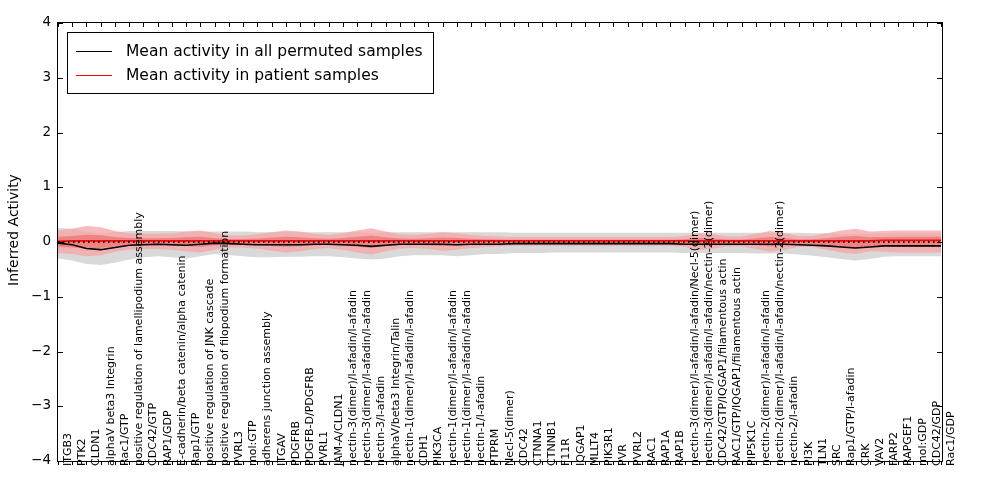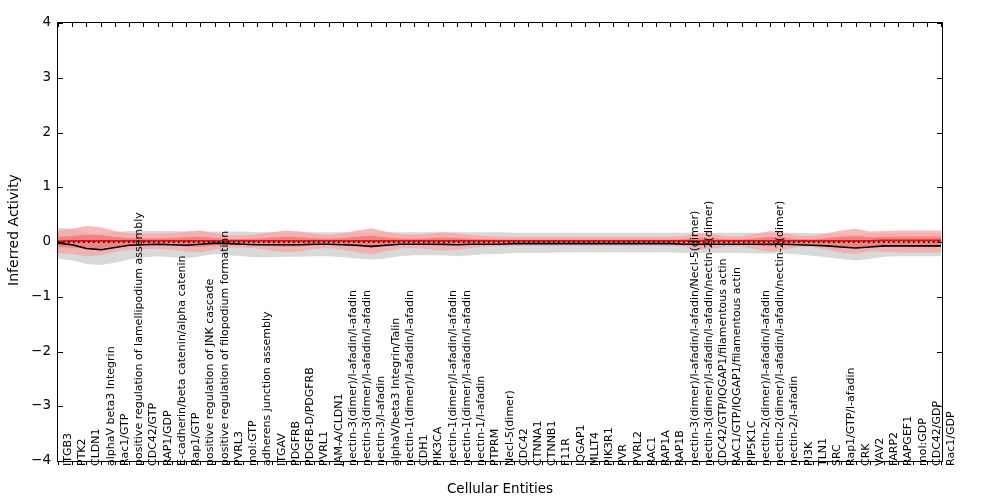--- a/index.html
+++ b/index.html
@@ -157,21 +157,20 @@
 </head>
 <body>
 
 <div id="figure">
 
 
   <div id="ylabel">
     <span>Inferred Activity</span>
   </div>
 
-  <div id="xlabel">Cellular Entities</div>
 
   <div id="axes">
 
     <div id="plotclip">
       <svg id="plot-svg" width="884" height="438" viewBox="0 0 884 438" preserveAspectRatio="none">
         <polygon id="band-permuted" points="0.00,204.77 14.24,205.86 28.48,209.15 42.73,210.24 56.97,209.15 71.21,208.05 85.45,208.05 99.69,208.05 113.94,208.05 128.18,208.60 142.42,208.60 156.66,208.60 170.90,208.60 185.15,208.60 199.39,209.15 213.63,209.15 227.87,209.15 242.11,209.15 256.35,209.15 270.60,209.15 284.84,209.15 299.08,209.15 313.32,209.69 327.56,209.15 341.81,209.15 356.05,209.15 370.29,209.15 384.53,209.15 398.77,209.15 413.02,209.15 427.26,209.15 441.50,209.15 455.74,209.69 469.98,209.69 484.23,209.69 498.47,209.69 512.71,209.69 526.95,209.69 541.19,209.69 555.44,209.69 569.68,209.69 583.92,209.69 598.16,209.69 612.40,209.69 626.65,209.69 640.89,209.69 655.13,209.69 669.37,209.69 683.61,209.69 697.85,209.69 712.10,209.69 726.34,209.69 740.58,209.69 754.82,210.24 769.06,210.24 783.31,210.79 797.55,211.34 811.79,210.79 826.03,210.24 840.27,210.24 854.52,210.24 868.76,210.24 883.00,210.24 883.00,233.23 868.76,233.23 854.52,233.23 840.27,233.23 826.03,233.78 811.79,235.97 797.55,237.61 783.31,235.97 769.06,234.33 754.82,232.69 740.58,231.59 726.34,230.50 712.10,230.50 697.85,230.50 683.61,229.95 669.37,229.95 655.13,229.95 640.89,229.95 626.65,229.95 612.40,229.40 598.16,229.40 583.92,229.40 569.68,229.40 555.44,229.40 541.19,229.40 526.95,229.40 512.71,229.40 498.47,229.40 484.23,229.95 469.98,229.95 455.74,229.95 441.50,231.05 427.26,231.05 413.02,232.14 398.77,233.23 384.53,232.14 370.29,232.14 356.05,232.14 341.81,233.23 327.56,235.42 313.32,236.52 299.08,235.42 284.84,234.33 270.60,233.23 256.35,233.23 242.11,233.78 227.87,233.78 213.63,234.33 199.39,234.33 185.15,233.23 170.90,232.14 156.66,231.05 142.42,233.23 128.18,235.42 113.94,234.33 99.69,233.23 85.45,234.33 71.21,236.52 56.97,239.81 42.73,242.00 28.48,240.90 14.24,237.61 0.00,235.42" fill="#d9d9d9" stroke="none"></polygon>
         <polygon id="band-patient-outer" points="0.00,207.50 14.24,205.86 28.48,203.12 42.73,204.22 56.97,208.05 71.21,210.24 85.45,210.79 99.69,210.79 113.94,210.24 128.18,208.60 142.42,207.50 156.66,210.24 170.90,212.43 185.15,212.43 199.39,211.34 213.63,209.15 227.87,207.50 242.11,208.60 256.35,210.79 270.60,211.88 284.84,210.24 299.08,207.50 313.32,205.31 327.56,208.60 341.81,211.34 356.05,211.88 370.29,210.79 384.53,209.15 398.77,210.24 413.02,211.88 427.26,212.98 441.50,213.53 455.74,214.07 469.98,214.07 484.23,214.07 498.47,214.07 512.71,214.07 526.95,214.07 541.19,214.07 555.44,214.07 569.68,214.07 583.92,214.07 598.16,214.07 612.40,214.07 626.65,212.98 640.89,210.24 655.13,211.34 669.37,213.53 683.61,213.53 697.85,210.79 712.10,208.05 726.34,210.24 740.58,212.98 754.82,212.98 769.06,210.24 783.31,207.50 797.55,205.86 811.79,208.60 826.03,208.05 840.27,207.50 854.52,207.50 868.76,207.50 883.00,207.50 883.00,229.40 868.76,229.40 854.52,229.40 840.27,229.40 826.03,228.86 811.79,228.31 797.55,231.05 783.31,229.40 769.06,226.67 754.82,223.93 740.58,223.93 726.34,226.67 712.10,228.86 697.85,226.12 683.61,223.38 669.37,223.38 655.13,225.57 640.89,226.67 626.65,223.93 612.40,222.83 598.16,222.83 583.92,222.83 569.68,222.83 555.44,222.83 541.19,222.83 526.95,222.83 512.71,222.83 498.47,222.83 484.23,222.83 469.98,222.83 455.74,222.83 441.50,223.38 427.26,223.93 413.02,225.02 398.77,226.67 384.53,227.76 370.29,226.12 356.05,225.02 341.81,225.57 327.56,228.31 313.32,231.59 299.08,229.40 284.84,226.67 270.60,225.02 256.35,226.12 242.11,228.31 227.87,229.40 213.63,227.76 199.39,225.57 185.15,224.47 170.90,224.47 156.66,226.67 142.42,229.40 128.18,228.31 113.94,226.67 99.69,226.12 85.45,226.12 71.21,226.67 56.97,228.86 42.73,232.14 28.48,233.23 14.24,231.05 0.00,229.95" fill="#f5a3a3" fill-opacity="0.75" stroke="none"></polygon>
         <polygon id="band-patient-inner" points="0.00,213.83 14.24,213.09 28.48,211.86 42.73,212.35 56.97,214.07 71.21,215.06 85.45,215.30 99.69,215.30 113.94,215.06 128.18,214.32 142.42,213.83 156.66,215.06 170.90,216.04 185.15,216.04 199.39,215.55 213.63,214.57 227.87,213.83 242.11,214.32 256.35,215.30 270.60,215.80 284.84,215.06 299.08,213.83 313.32,212.84 327.56,214.32 341.81,215.55 356.05,215.80 370.29,215.30 384.53,214.57 398.77,215.06 413.02,215.80 427.26,216.29 441.50,216.54 455.74,216.78 469.98,216.78 484.23,216.78 498.47,216.78 512.71,216.78 526.95,216.78 541.19,216.78 555.44,216.78 569.68,216.78 583.92,216.78 598.16,216.78 612.40,216.78 626.65,216.29 640.89,215.06 655.13,215.55 669.37,216.54 683.61,216.54 697.85,215.30 712.10,214.07 726.34,215.06 740.58,216.29 754.82,216.29 769.06,215.06 783.31,213.83 797.55,213.09 811.79,214.32 826.03,214.07 840.27,213.83 854.52,213.83 868.76,213.83 883.00,213.83 883.00,223.68 868.76,223.68 854.52,223.68 840.27,223.68 826.03,223.43 811.79,223.19 797.55,224.42 783.31,223.68 769.06,222.45 754.82,221.22 740.58,221.22 726.34,222.45 712.10,223.43 697.85,222.20 683.61,220.97 669.37,220.97 655.13,221.96 640.89,222.45 626.65,221.22 612.40,220.72 598.16,220.72 583.92,220.72 569.68,220.72 555.44,220.72 541.19,220.72 526.95,220.72 512.71,220.72 498.47,220.72 484.23,220.72 469.98,220.72 455.74,220.72 441.50,220.97 427.26,221.22 413.02,221.71 398.77,222.45 384.53,222.94 370.29,222.20 356.05,221.71 341.81,221.96 327.56,223.19 313.32,224.67 299.08,223.68 284.84,222.45 270.60,221.71 256.35,222.20 242.11,223.19 227.87,223.68 213.63,222.94 199.39,221.96 185.15,221.46 170.90,221.46 156.66,222.45 142.42,223.68 128.18,223.19 113.94,222.45 99.69,222.20 85.45,222.20 71.21,222.45 56.97,223.43 42.73,224.91 28.48,225.41 14.24,224.42 0.00,223.93" fill="#f08080" fill-opacity="0.95" stroke="none"></polygon>
         <polyline id="line-permuted-solid" points="0.00,220.09 14.24,221.74 28.48,225.57 42.73,226.67 56.97,224.47 71.21,222.28 85.45,221.74 99.69,221.19 113.94,221.74 128.18,222.28 142.42,221.19 156.66,220.09 170.90,220.64 185.15,221.19 199.39,221.74 213.63,221.74 227.87,221.74 242.11,221.74 256.35,221.19 270.60,221.19 284.84,221.74 299.08,222.28 313.32,223.38 327.56,222.28 341.81,221.19 356.05,221.19 370.29,221.19 384.53,221.19 398.77,221.74 413.02,221.19 427.26,221.19 441.50,221.19 455.74,220.64 469.98,220.64 484.23,220.64 498.47,220.64 512.71,220.64 526.95,220.64 541.19,220.64 555.44,220.64 569.68,220.64 583.92,220.64 598.16,220.64 612.40,220.64 626.65,221.19 640.89,221.19 655.13,221.19 669.37,221.19 683.61,221.19 697.85,221.19 712.10,221.19 726.34,221.19 740.58,221.74 754.82,222.28 769.06,222.83 783.31,223.93 797.55,225.02 811.79,223.93 826.03,222.83 840.27,222.83 854.52,222.83 868.76,222.83 883.00,222.83" fill="none" stroke="#000000" stroke-width="1.6"></polyline>
         <polyline id="line-patient" points="0.00,218.45 14.24,217.91 28.48,217.91 42.73,217.91 56.97,217.91 71.21,217.91 85.45,217.91 99.69,217.91 113.94,217.91 128.18,217.91 142.42,217.91 156.66,217.91 170.90,217.91 185.15,217.91 199.39,217.91 213.63,217.91 227.87,217.91 242.11,217.91 256.35,217.91 270.60,217.91 284.84,217.91 299.08,217.91 313.32,217.91 327.56,217.91 341.81,217.91 356.05,217.91 370.29,217.91 384.53,217.91 398.77,217.91 413.02,217.91 427.26,217.91 441.50,217.91 455.74,217.91 469.98,217.91 484.23,217.91 498.47,217.91 512.71,217.91 526.95,217.91 541.19,217.91 555.44,217.91 569.68,217.91 583.92,217.91 598.16,217.91 612.40,217.91 626.65,217.91 640.89,217.91 655.13,217.91 669.37,217.91 683.61,217.91 697.85,217.91 712.10,217.91 726.34,217.91 740.58,217.91 754.82,217.91 769.06,217.91 783.31,217.91 797.55,217.91 811.79,217.91 826.03,217.36 840.27,217.36 854.52,217.36 868.76,217.36 883.00,217.36" fill="none" stroke="#ff0000" stroke-width="1.8"></polyline>
@@ -384,20 +383,30 @@
         <div class="xtick-top" style="left: 854.516px;"></div>
         <div class="xtick-label" style="left: 858.516px;">mol:GDP</div>
         <div class="xtick" style="left: 868.758px;"></div>
         <div class="xtick-top" style="left: 868.758px;"></div>
         <div class="xtick-label" style="left: 872.758px;">CDC42/GDP</div>
         <div class="xtick" style="left: 883px;"></div>
         <div class="xtick-top" style="left: 883px;"></div>
         <div class="xtick-label" style="left: 887px;">Rac1/GDP</div>
       </div>
 
+    <div id="legend">
+      <div class="legend-row">
+        <span class="legend-line" id="legend-line-0" style="border-top-color: rgb(0, 0, 0);"></span>
+        <span class="legend-text">Mean activity in all permuted samples</span>
+      </div>
+      <div class="legend-row">
+        <span class="legend-line" id="legend-line-1" style="border-top-color: rgb(255, 0, 0);"></span>
+        <span class="legend-text">Mean activity in patient samples</span>
+      </div>
+    </div>
 
   </div>
 
   <div id="ytick-labels-layer">
       <div class="ytick-label" style="top: 14px; right: 949px;">4</div>
       <div class="ytick-label" style="top: 68.75px; right: 949px;">3</div>
       <div class="ytick-label" style="top: 123.5px; right: 949px;">2</div>
       <div class="ytick-label" style="top: 178.25px; right: 949px;">1</div>
       <div class="ytick-label" style="top: 233px; right: 949px;">0</div>
       <div class="ytick-label" style="top: 287.75px; right: 949px;">−1</div>

